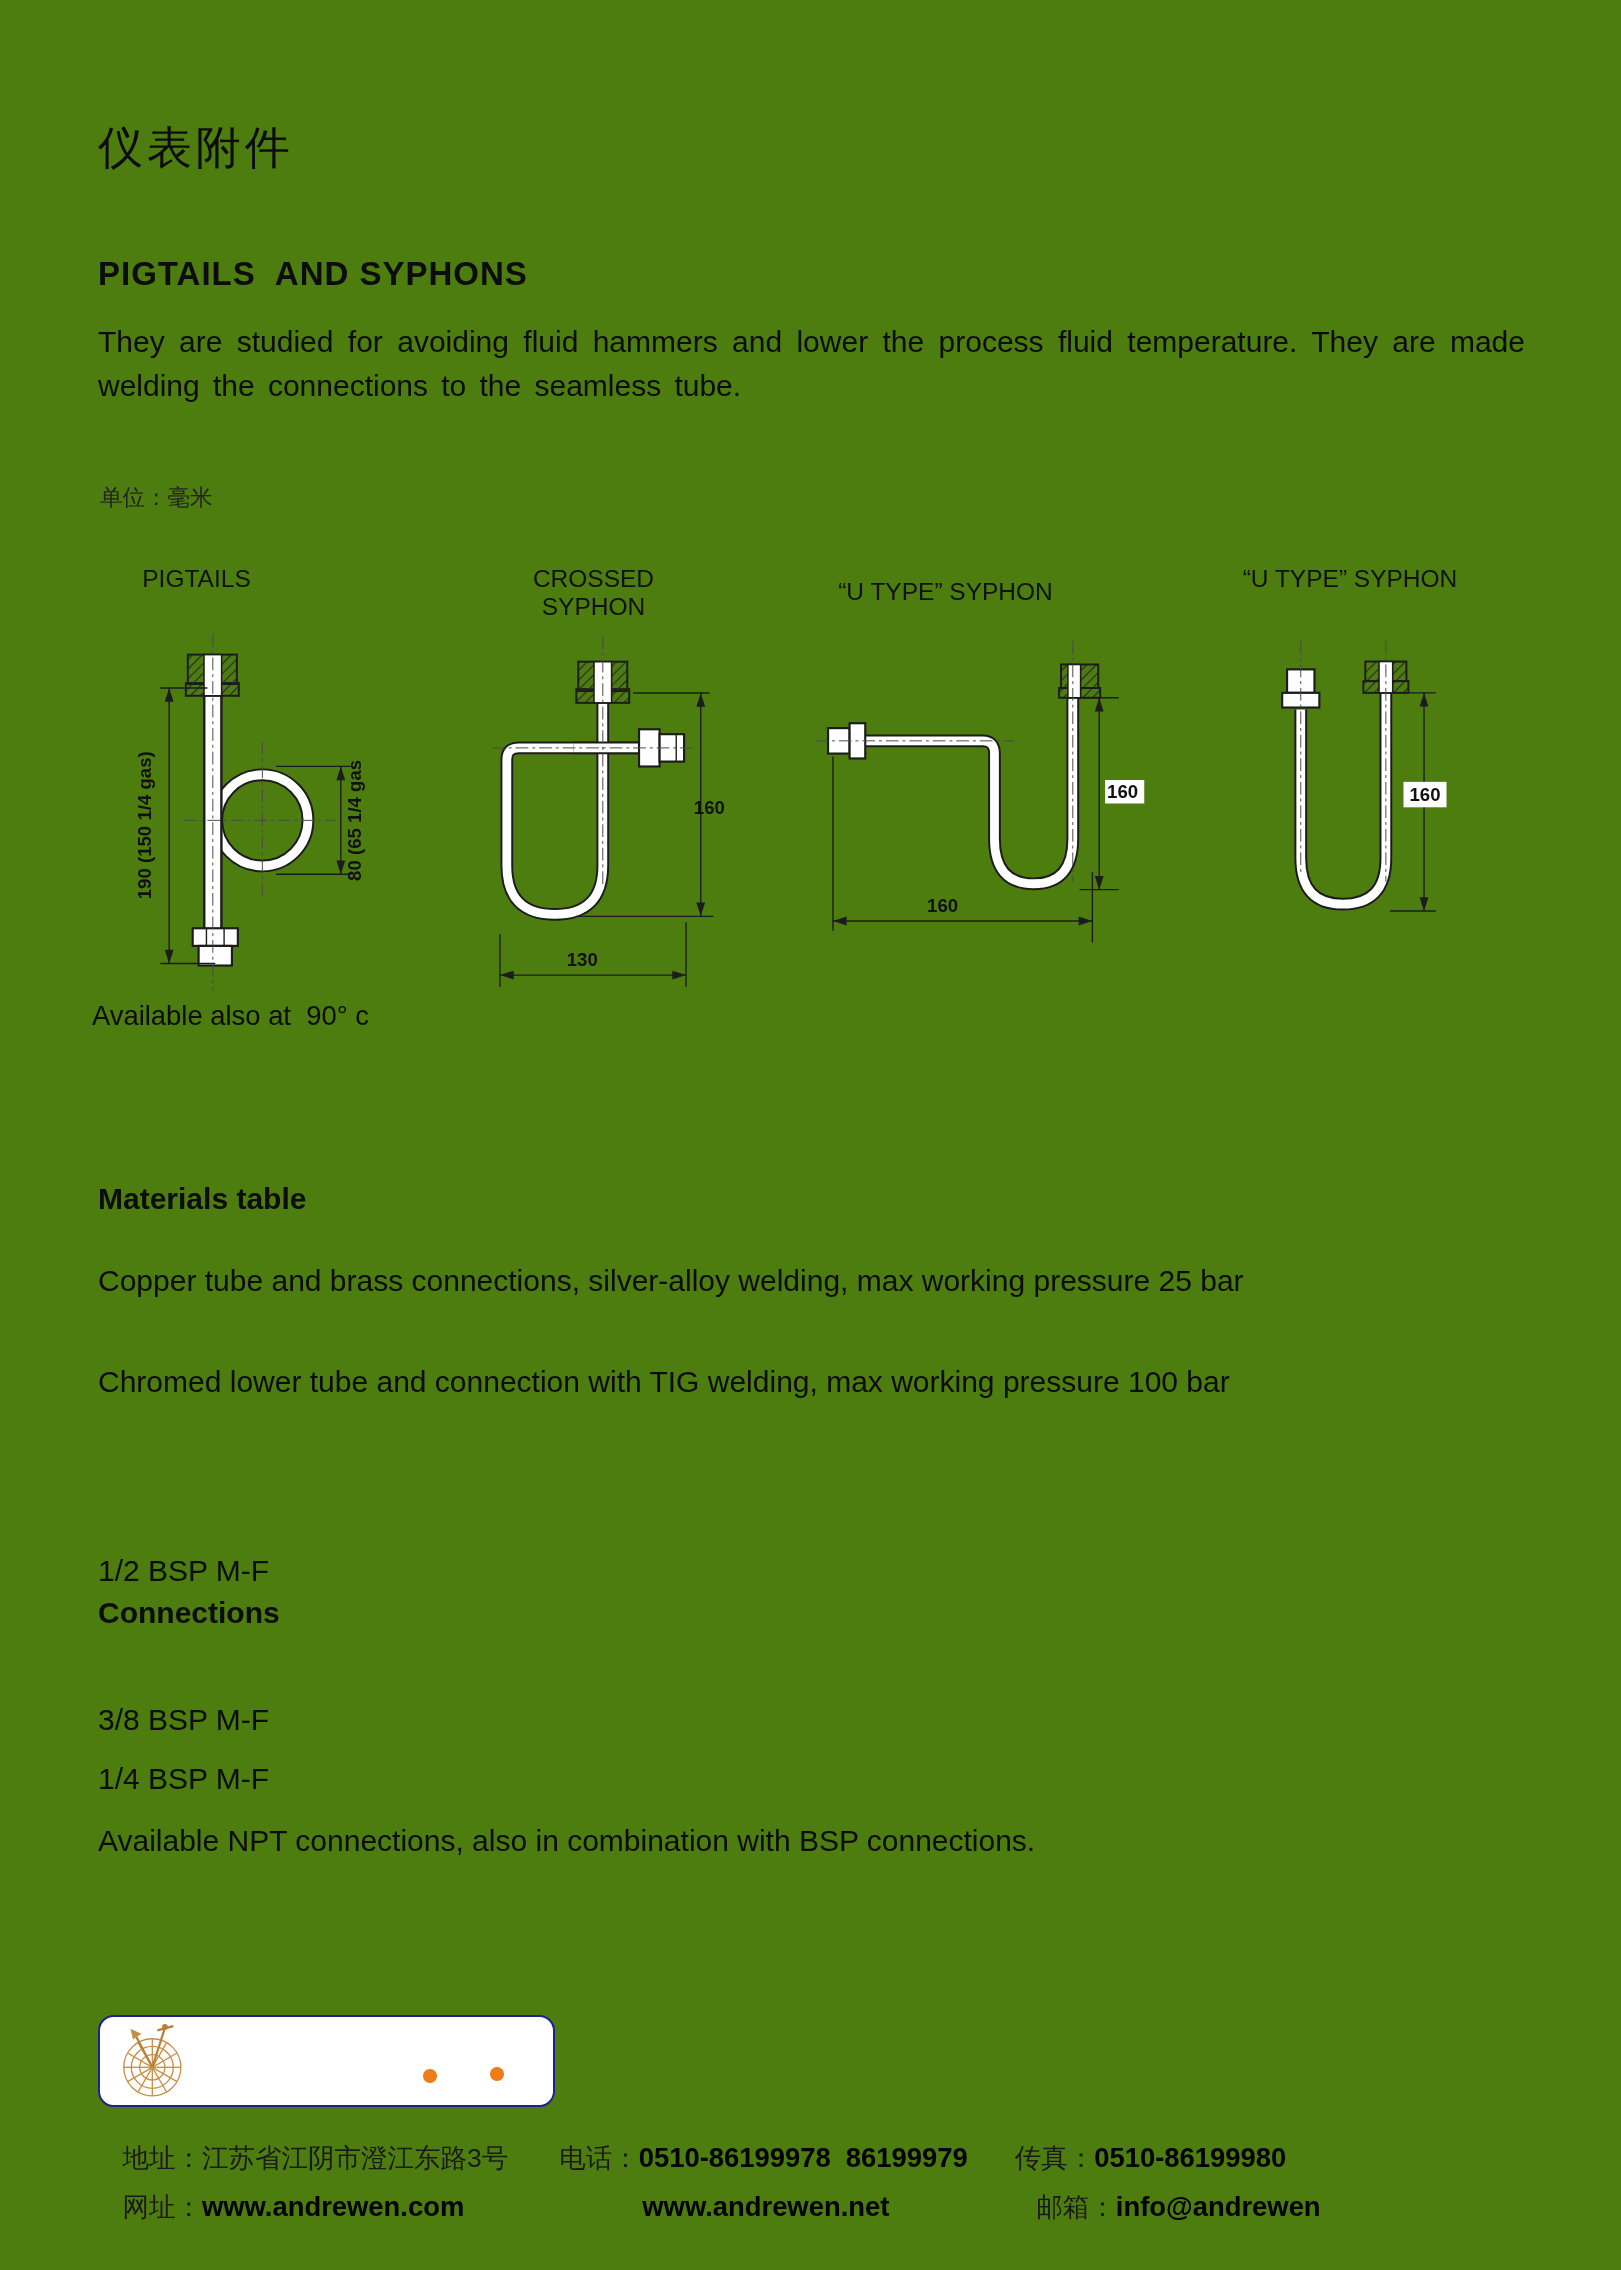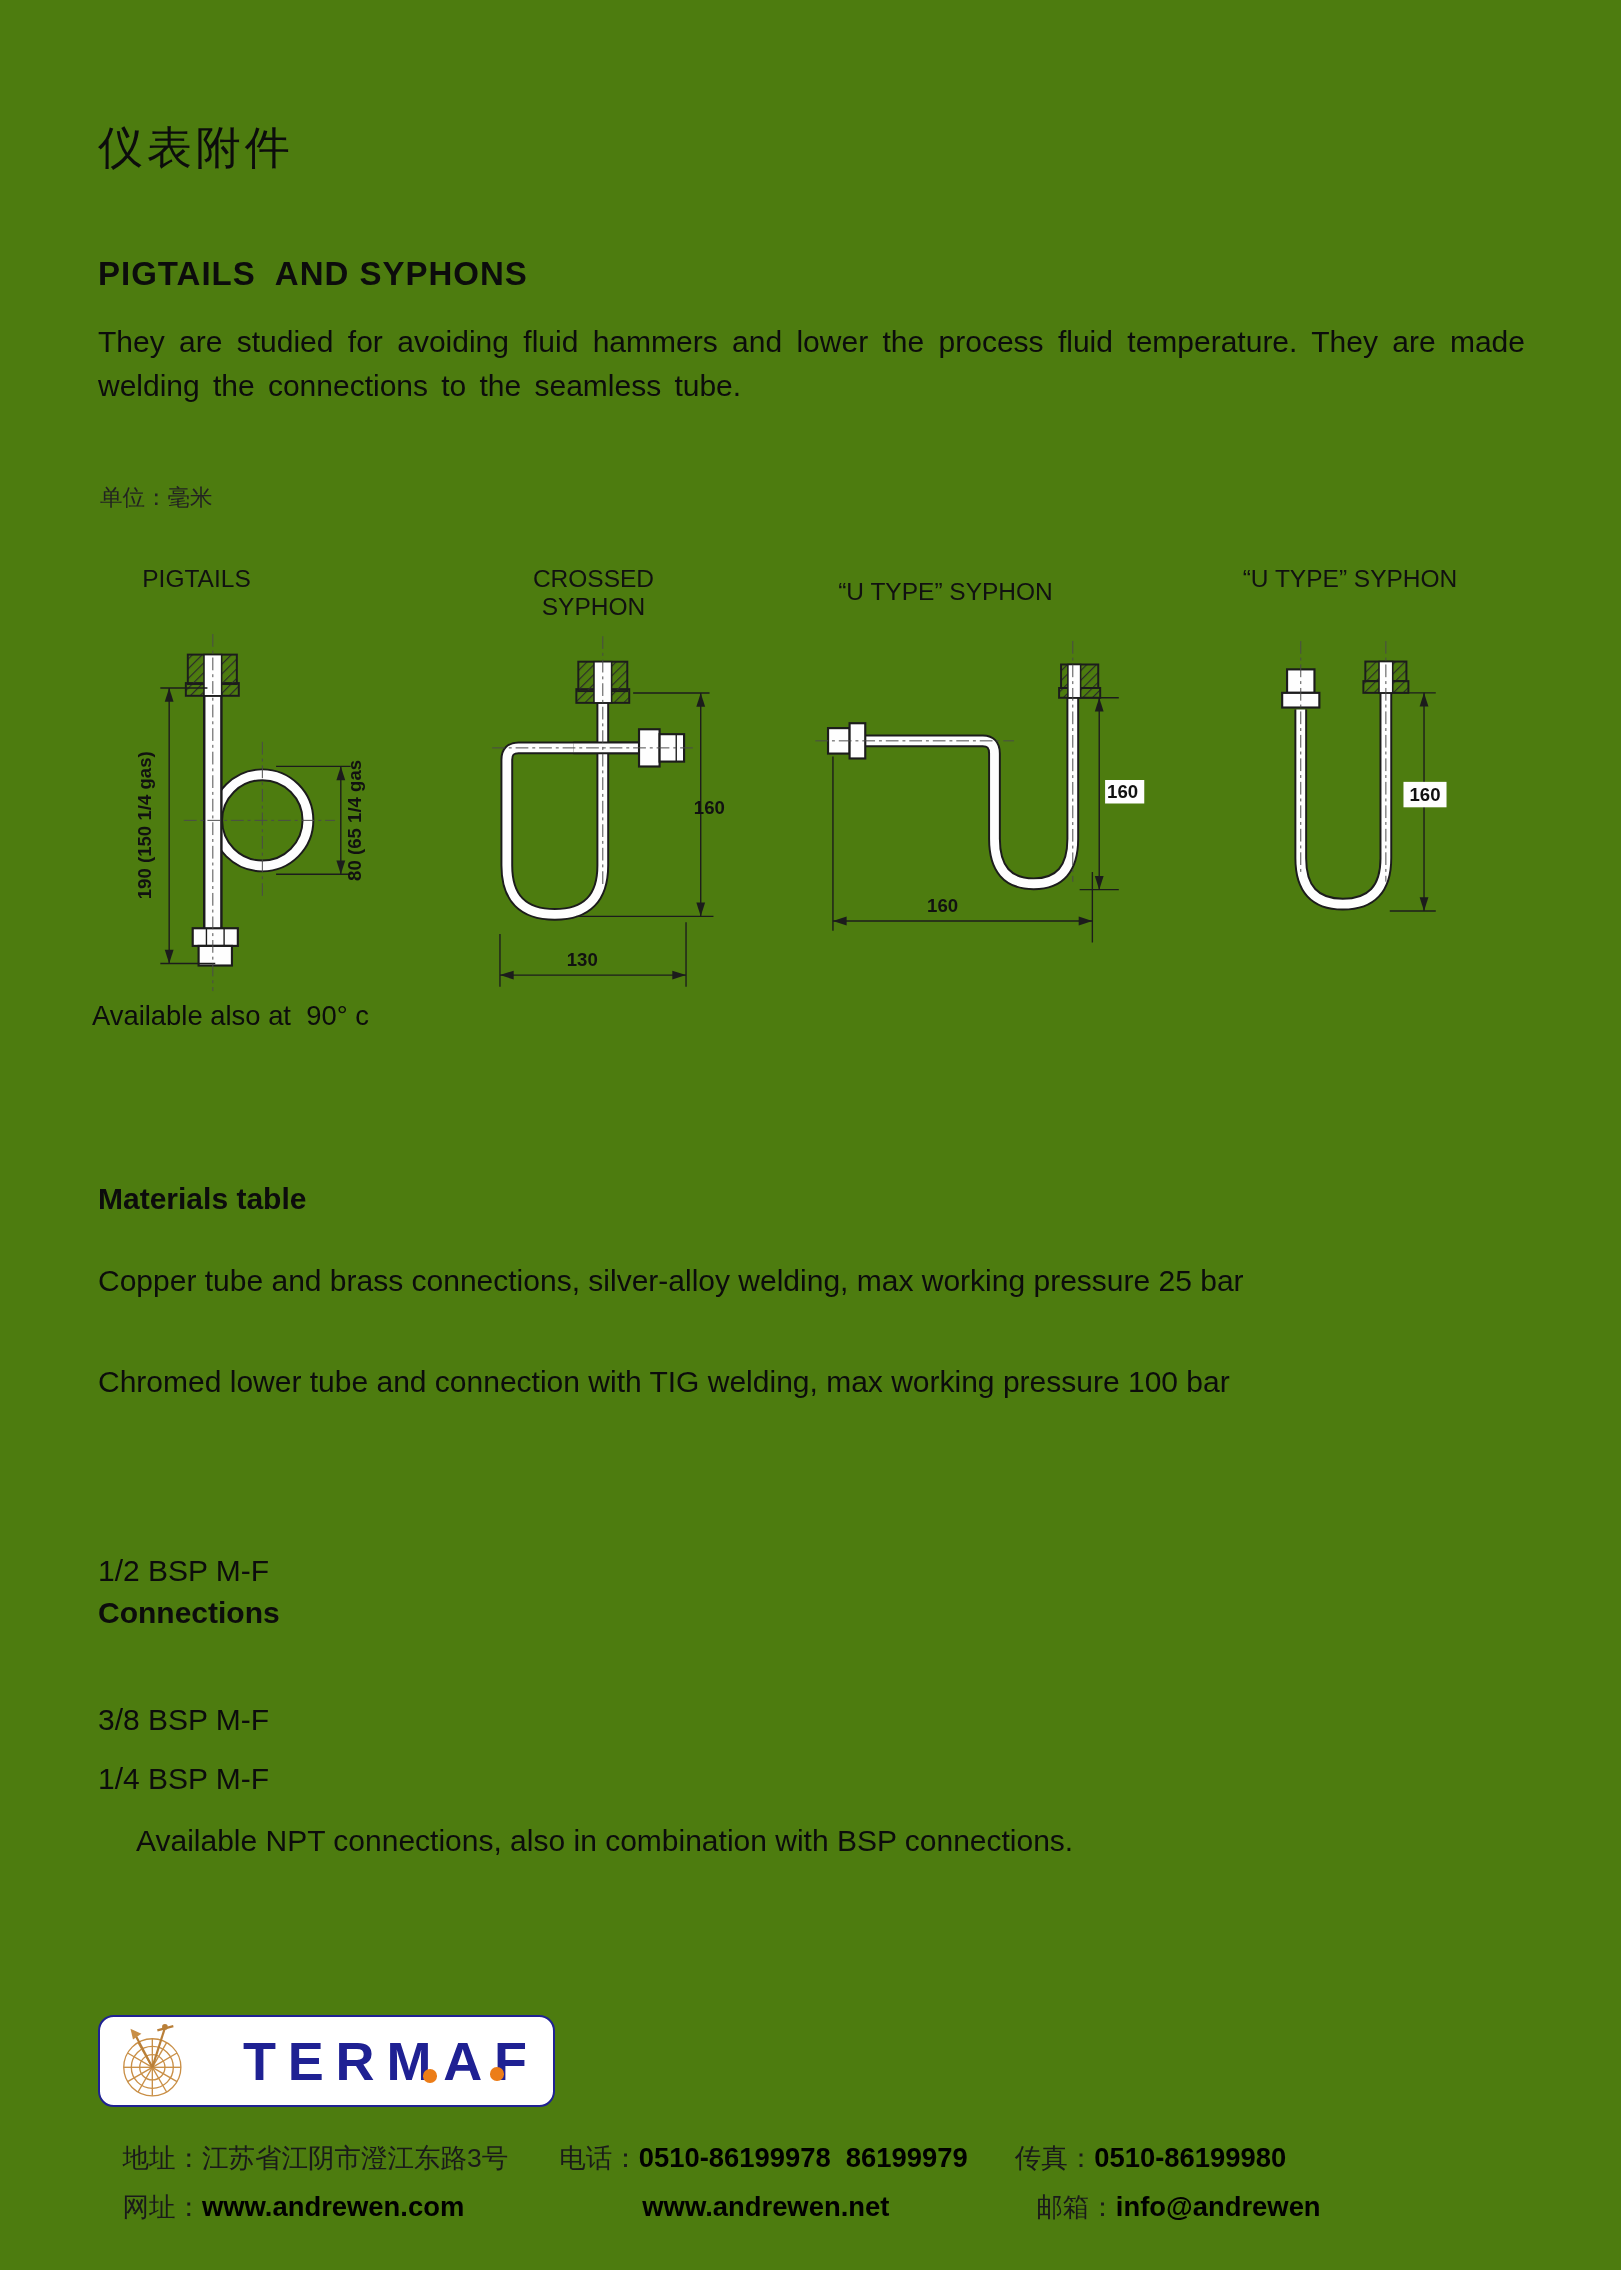--- a/index.html
+++ b/index.html
@@ -205,21 +205,21 @@
   </svg>
 
   <div class="abs sec-heading" style="left:98px;top:1182px;">Materials table</div>
   <div class="abs body-par" style="top:1259px;">Copper tube and brass connections, silver-alloy welding, max working pressure 25 bar</div>
   <div class="abs body-par" style="top:1360px;">Chromed lower tube and connection with TIG welding, max working pressure 100 bar</div>
 
   <div class="abs sec-heading" style="left:98px;top:1596px;">Connections</div>
   <div class="abs conn-item" style="top:1554px;">1/2 BSP M-F</div>
   <div class="abs conn-item" style="top:1703px;">3/8 BSP M-F</div>
   <div class="abs conn-item" style="top:1762px;">1/4 BSP M-F</div>
-  <div class="abs body-par" style="top:1819px;margin-left:38px;">Available NPT connections, also in combination with BSP connections.</div>
+  <div class="abs body-par" style="top:1819px;">Available NPT connections, also in combination with BSP connections.</div>
 
   <div class="abs logo-box">
     <svg style="position:absolute;left:11.8px;top:3.9px;" width="84" height="80" viewBox="0 0 100 95">
       <g stroke="#c98f46" stroke-width="1.6" fill="none">
         <circle cx="48" cy="55" r="34"></circle>
         <circle cx="48" cy="55" r="25"></circle>
         <circle cx="48" cy="55" r="15"></circle>
         <line x1="48" y1="55" x2="82" y2="55"></line>
           <line x1="48" y1="55" x2="77.4" y2="72"></line>
         <line x1="48" y1="55" x2="65" y2="84.4"></line>
@@ -234,21 +234,20 @@
           <line x1="48" y1="55" x2="77.4" y2="38"></line>
       </g>
       <g stroke="#b97f38" stroke-width="2.6" fill="none">
         <line x1="48" y1="55" x2="63" y2="8"></line>
         <line x1="54" y1="11" x2="73" y2="6"></line>
         <line x1="48" y1="55" x2="27" y2="15"></line>
       </g>
       <polygon points="22,9 35,15 25,22" fill="#c98f46"></polygon>
       <circle cx="63" cy="7" r="3.4" fill="#b97f38"></circle>
     </svg>
-    <span class="logo-word">TERMAF</span>
     <span class="logo-dot" style="left:323px;top:52px;"></span>
     <span class="logo-dot" style="left:390px;top:50px;"></span>
   </div>
 
 
   <div class="abs f-line" style="top:2109px;">
     <span>地址：</span><span>江苏省江阴市澄江东路3号</span><span style="display:inline-block;width:51px;"></span><span>电话：</span><span class="f-val">0510-86199978  86199979</span><span style="display:inline-block;width:47px;"></span><span>传真：</span><span class="f-val">0510-86199980</span>
   </div>
 
   <div class="abs f-line" style="top:2158px;">

